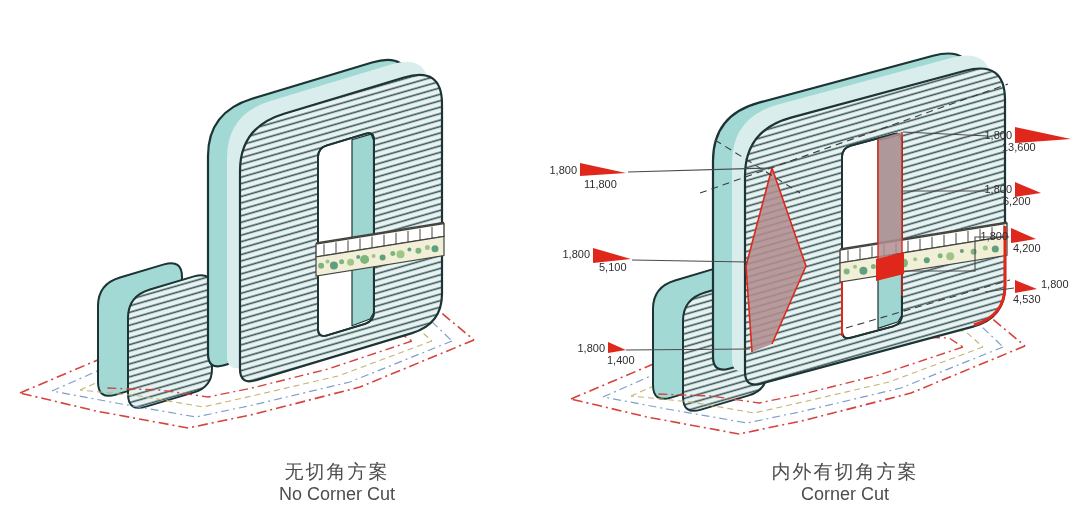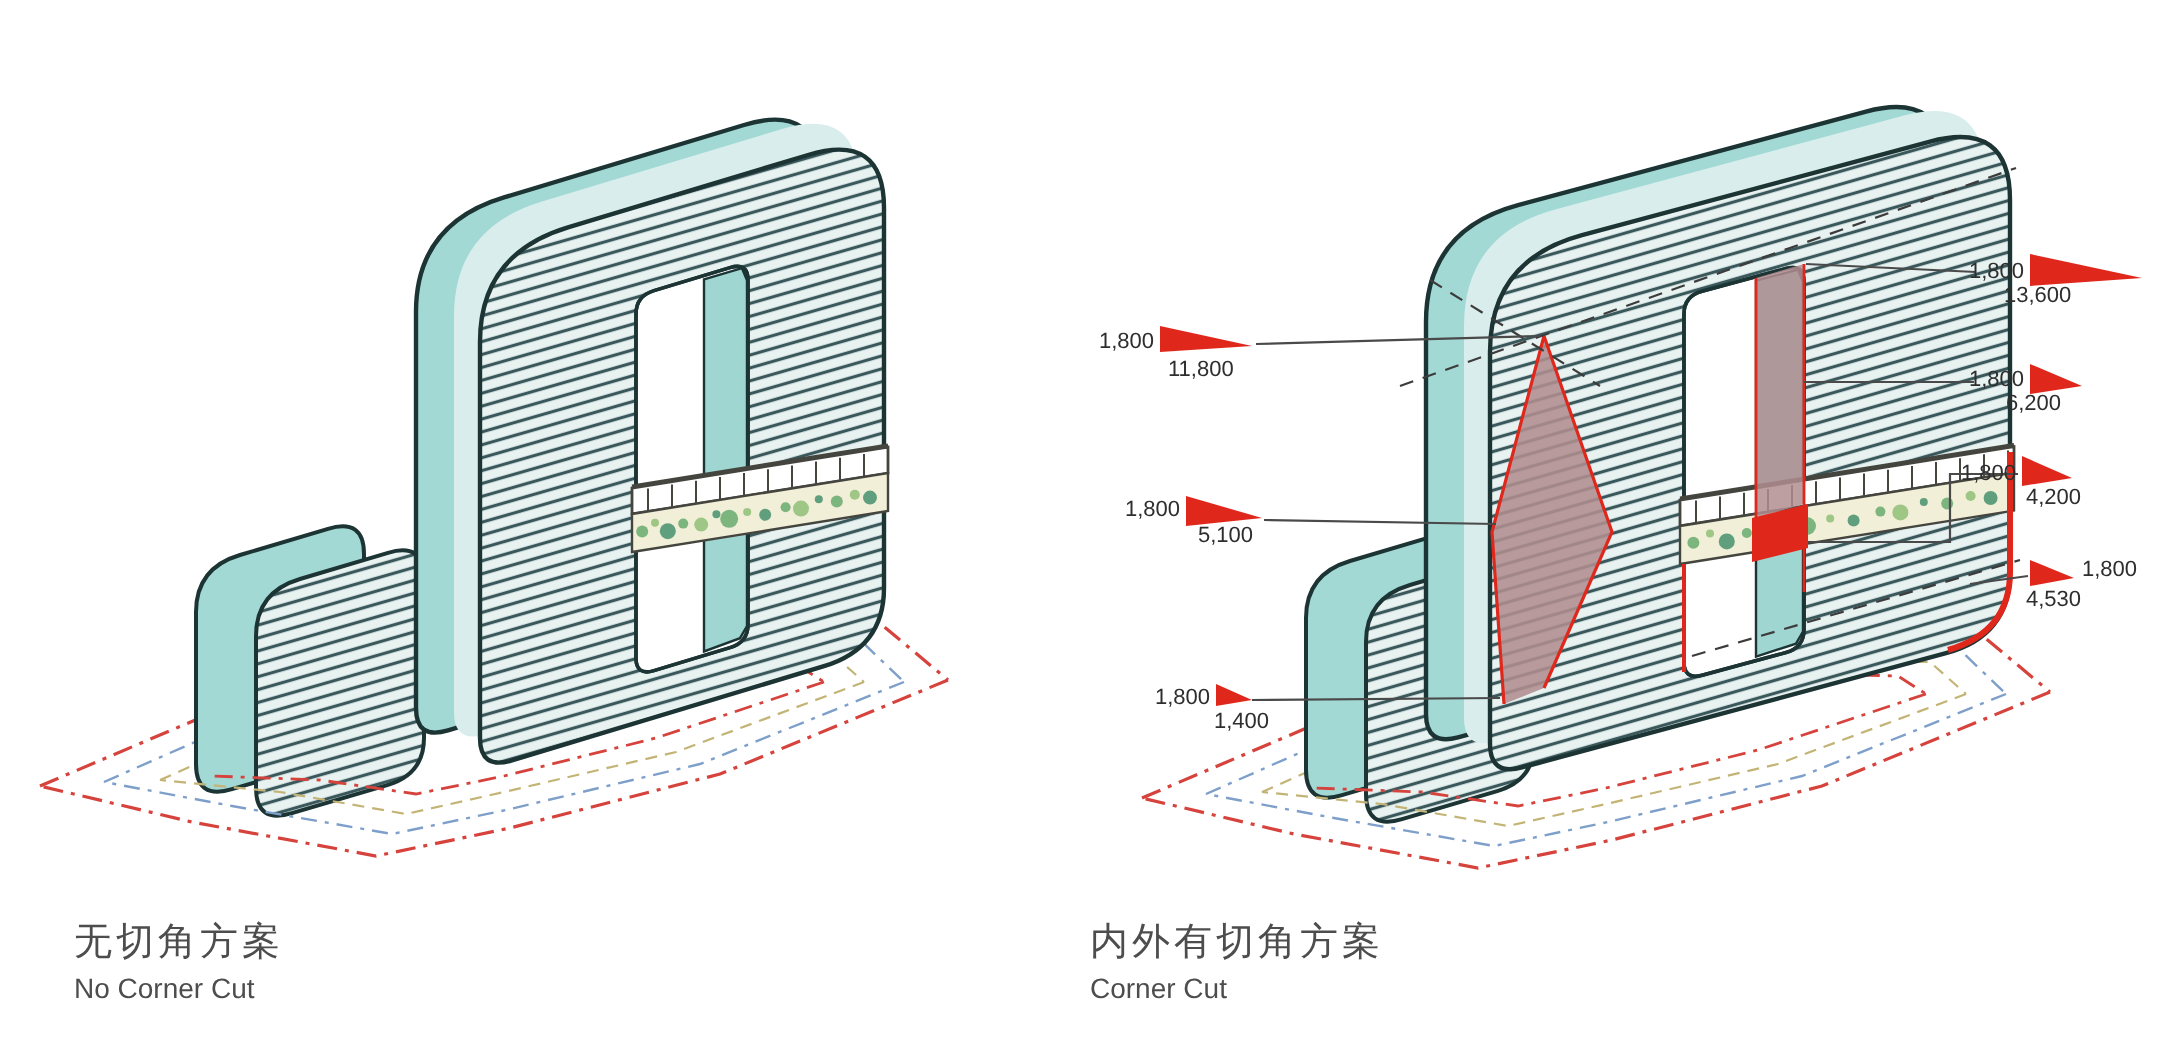--- a/index.html
+++ b/index.html
@@ -1,21 +1,21 @@
 <!DOCTYPE html>
 <html><head>
 <meta charset="utf-8">
 <style>
   html,body{margin:0;padding:0;background:#ffffff;}
   #stage{position:relative;width:1080px;height:529px;background:#ffffff;overflow:hidden;
          font-family:"Liberation Sans",sans-serif;}
   #scene{position:absolute;left:0;top:0;}
-  .caption{position:absolute;top:460px;width:600px;color:#4d4d4d;}
+  .caption{position:absolute;top:460px;width:600px;text-align:center;color:#4d4d4d;}
   .cap-zh{font-size:19px;line-height:23px;letter-spacing:2px;}
-  .cap-en{font-size:14px;line-height:23px;}
+  .cap-en{font-size:18px;line-height:23px;}
 </style>
 </head>
 <body>
 
 <div id="stage">
   <svg id="scene" width="1080" height="529" viewBox="0 0 1080 529">
     <defs id="scene-defs">
         <pattern id="hatch" width="12" height="6.2" patternUnits="userSpaceOnUse" patternTransform="rotate(-16)">
           <rect x="0" y="0" width="12" height="6.2" fill="#e8f3f1"></rect>
           <line x1="0" y1="1.2" x2="12" y2="1.2" stroke="#3a585c" stroke-width="1.6"></line>

